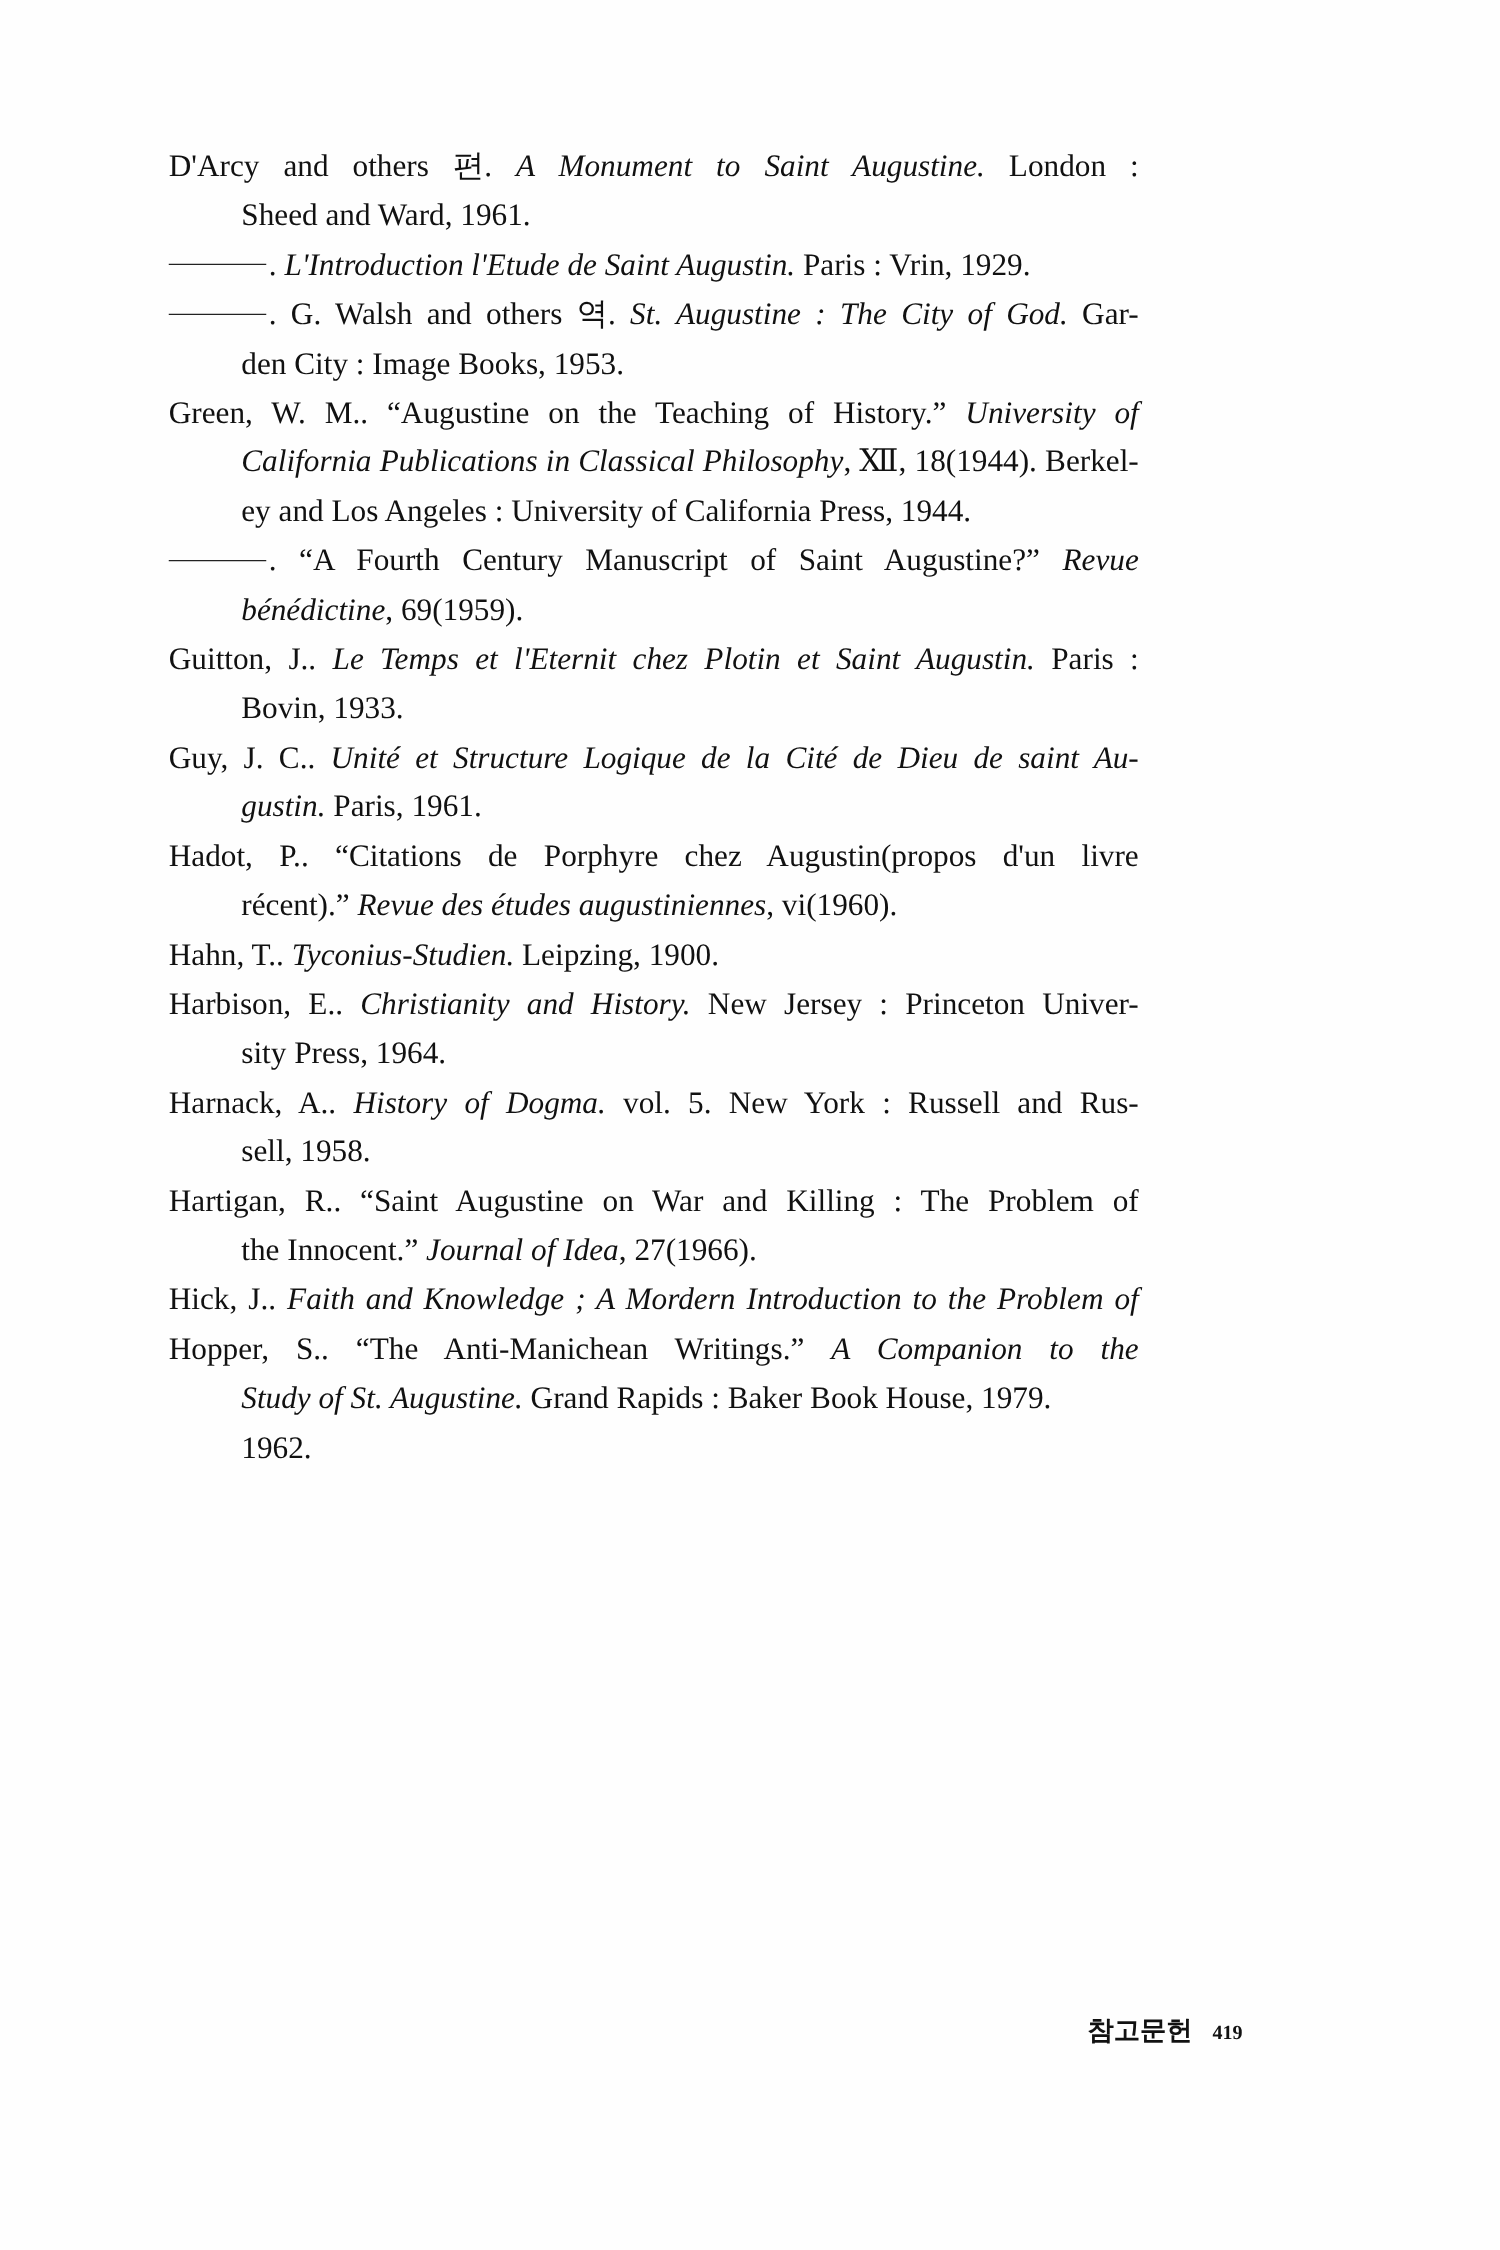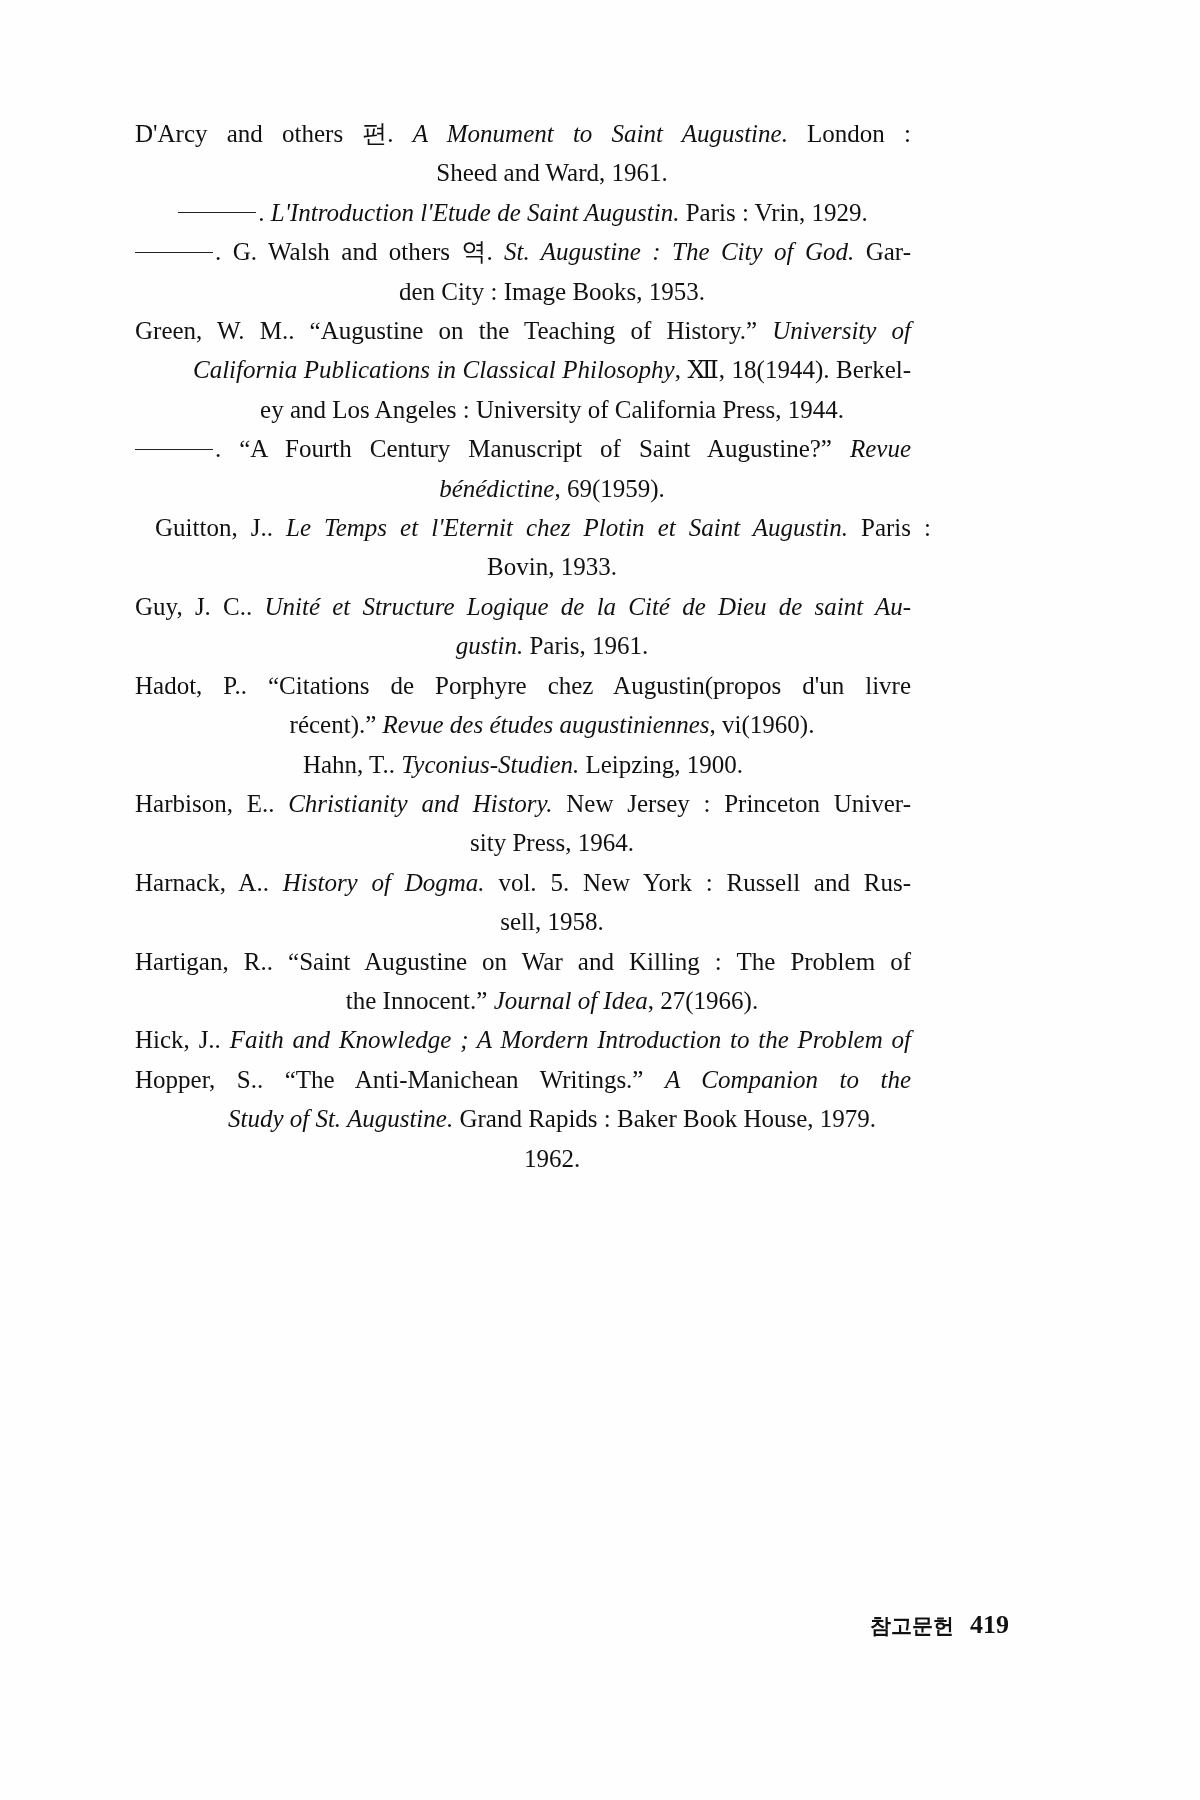--- a/index.html
+++ b/index.html
@@ -37,40 +37,39 @@
     border-bottom: 1.5px solid #222;
     height: 0;
     vertical-align: 0.3em;
     text-indent: 0;
     margin-right: 2px;
   }
   .it { font-style: italic; }
   .line {
     display: block;
     white-space: nowrap;
-    text-align: center;
   }
   .cont {
     padding-left: 58px;
   }
   .footer {
     position: absolute;
     top: 1610px;
     left: 870px;
     font-family: "DejaVu Sans", "Liberation Sans", sans-serif;
     font-weight: bold;
     font-size: 21px;
     color: #111;
     white-space: nowrap;
   }
   .footer .pagenum {
     margin-left: 16px;
     font-family: "Liberation Serif", serif;
     font-weight: bold;
-    font-size: 26px;
+    font-size: 16px;
     margin-top: 44px;
   }
 </style>
 </head>
 <body>
 
 <div class="page">
   <div class="biblio" id="biblio">
       <div class="entry-block">
         <div class="line justify"><span class="line-inner" style="word-spacing: 12.9422px;"><span>D'Arcy and others 편. </span><span class="it">A Monument to Saint Augustine.</span><span> London :</span></span></div>
@@ -86,21 +85,21 @@
       <div class="entry-block">
         <div class="line justify"><span class="line-inner" style="word-spacing: 8.89844px;"><span>Green, W. M.. “Augustine on the Teaching of History.” </span><span class="it">University of</span></span></div>
         <div class="line cont justify"><span class="line-inner" style="word-spacing: 0.28125px;"><span class="it">California Publications in Classical Philosophy</span><span>, Ⅻ, 18(1944). Berkel-</span></span></div>
         <div class="line cont"><span class="line-inner"><span>ey and Los Angeles : University of California Press, 1944.</span></span></div>
       </div>
       <div class="entry-block">
         <div class="line justify"><span class="line-inner" style="word-spacing: 11.7539px;"><span class="dash"></span><span>. “A Fourth Century Manuscript of Saint Augustine?” </span><span class="it">Revue</span></span></div>
         <div class="line cont"><span class="line-inner"><span class="it">bénédictine</span><span>, 69(1959).</span></span></div>
       </div>
       <div class="entry-block">
-        <div class="line justify"><span class="line-inner" style="word-spacing: 6.8125px; margin-left: 20px;"><span>Guitton, J.. </span><span class="it">Le Temps et l'Eternit chez Plotin et Saint Augustin.</span><span> Paris :</span></span></div>
+        <div class="line justify"><span class="line-inner" style="word-spacing: 6.8125px;"><span>Guitton, J.. </span><span class="it">Le Temps et l'Eternit chez Plotin et Saint Augustin.</span><span> Paris :</span></span></div>
         <div class="line cont"><span class="line-inner"><span>Bovin, 1933.</span></span></div>
       </div>
       <div class="entry-block">
         <div class="line justify"><span class="line-inner" style="word-spacing: 5.94643px;"><span>Guy, J. C.. </span><span class="it">Unité et Structure Logique de la Cité de Dieu de saint Au-</span></span></div>
         <div class="line cont"><span class="line-inner"><span class="it">gustin.</span><span> Paris, 1961.</span></span></div>
       </div>
       <div class="entry-block">
         <div class="line justify"><span class="line-inner" style="word-spacing: 14.7637px;"><span>Hadot, P.. “Citations de Porphyre chez Augustin(propos d'un livre</span></span></div>
         <div class="line cont"><span class="line-inner"><span>récent).” </span><span class="it">Revue des études augustiniennes</span><span>, vi(1960).</span></span></div>
       </div>

